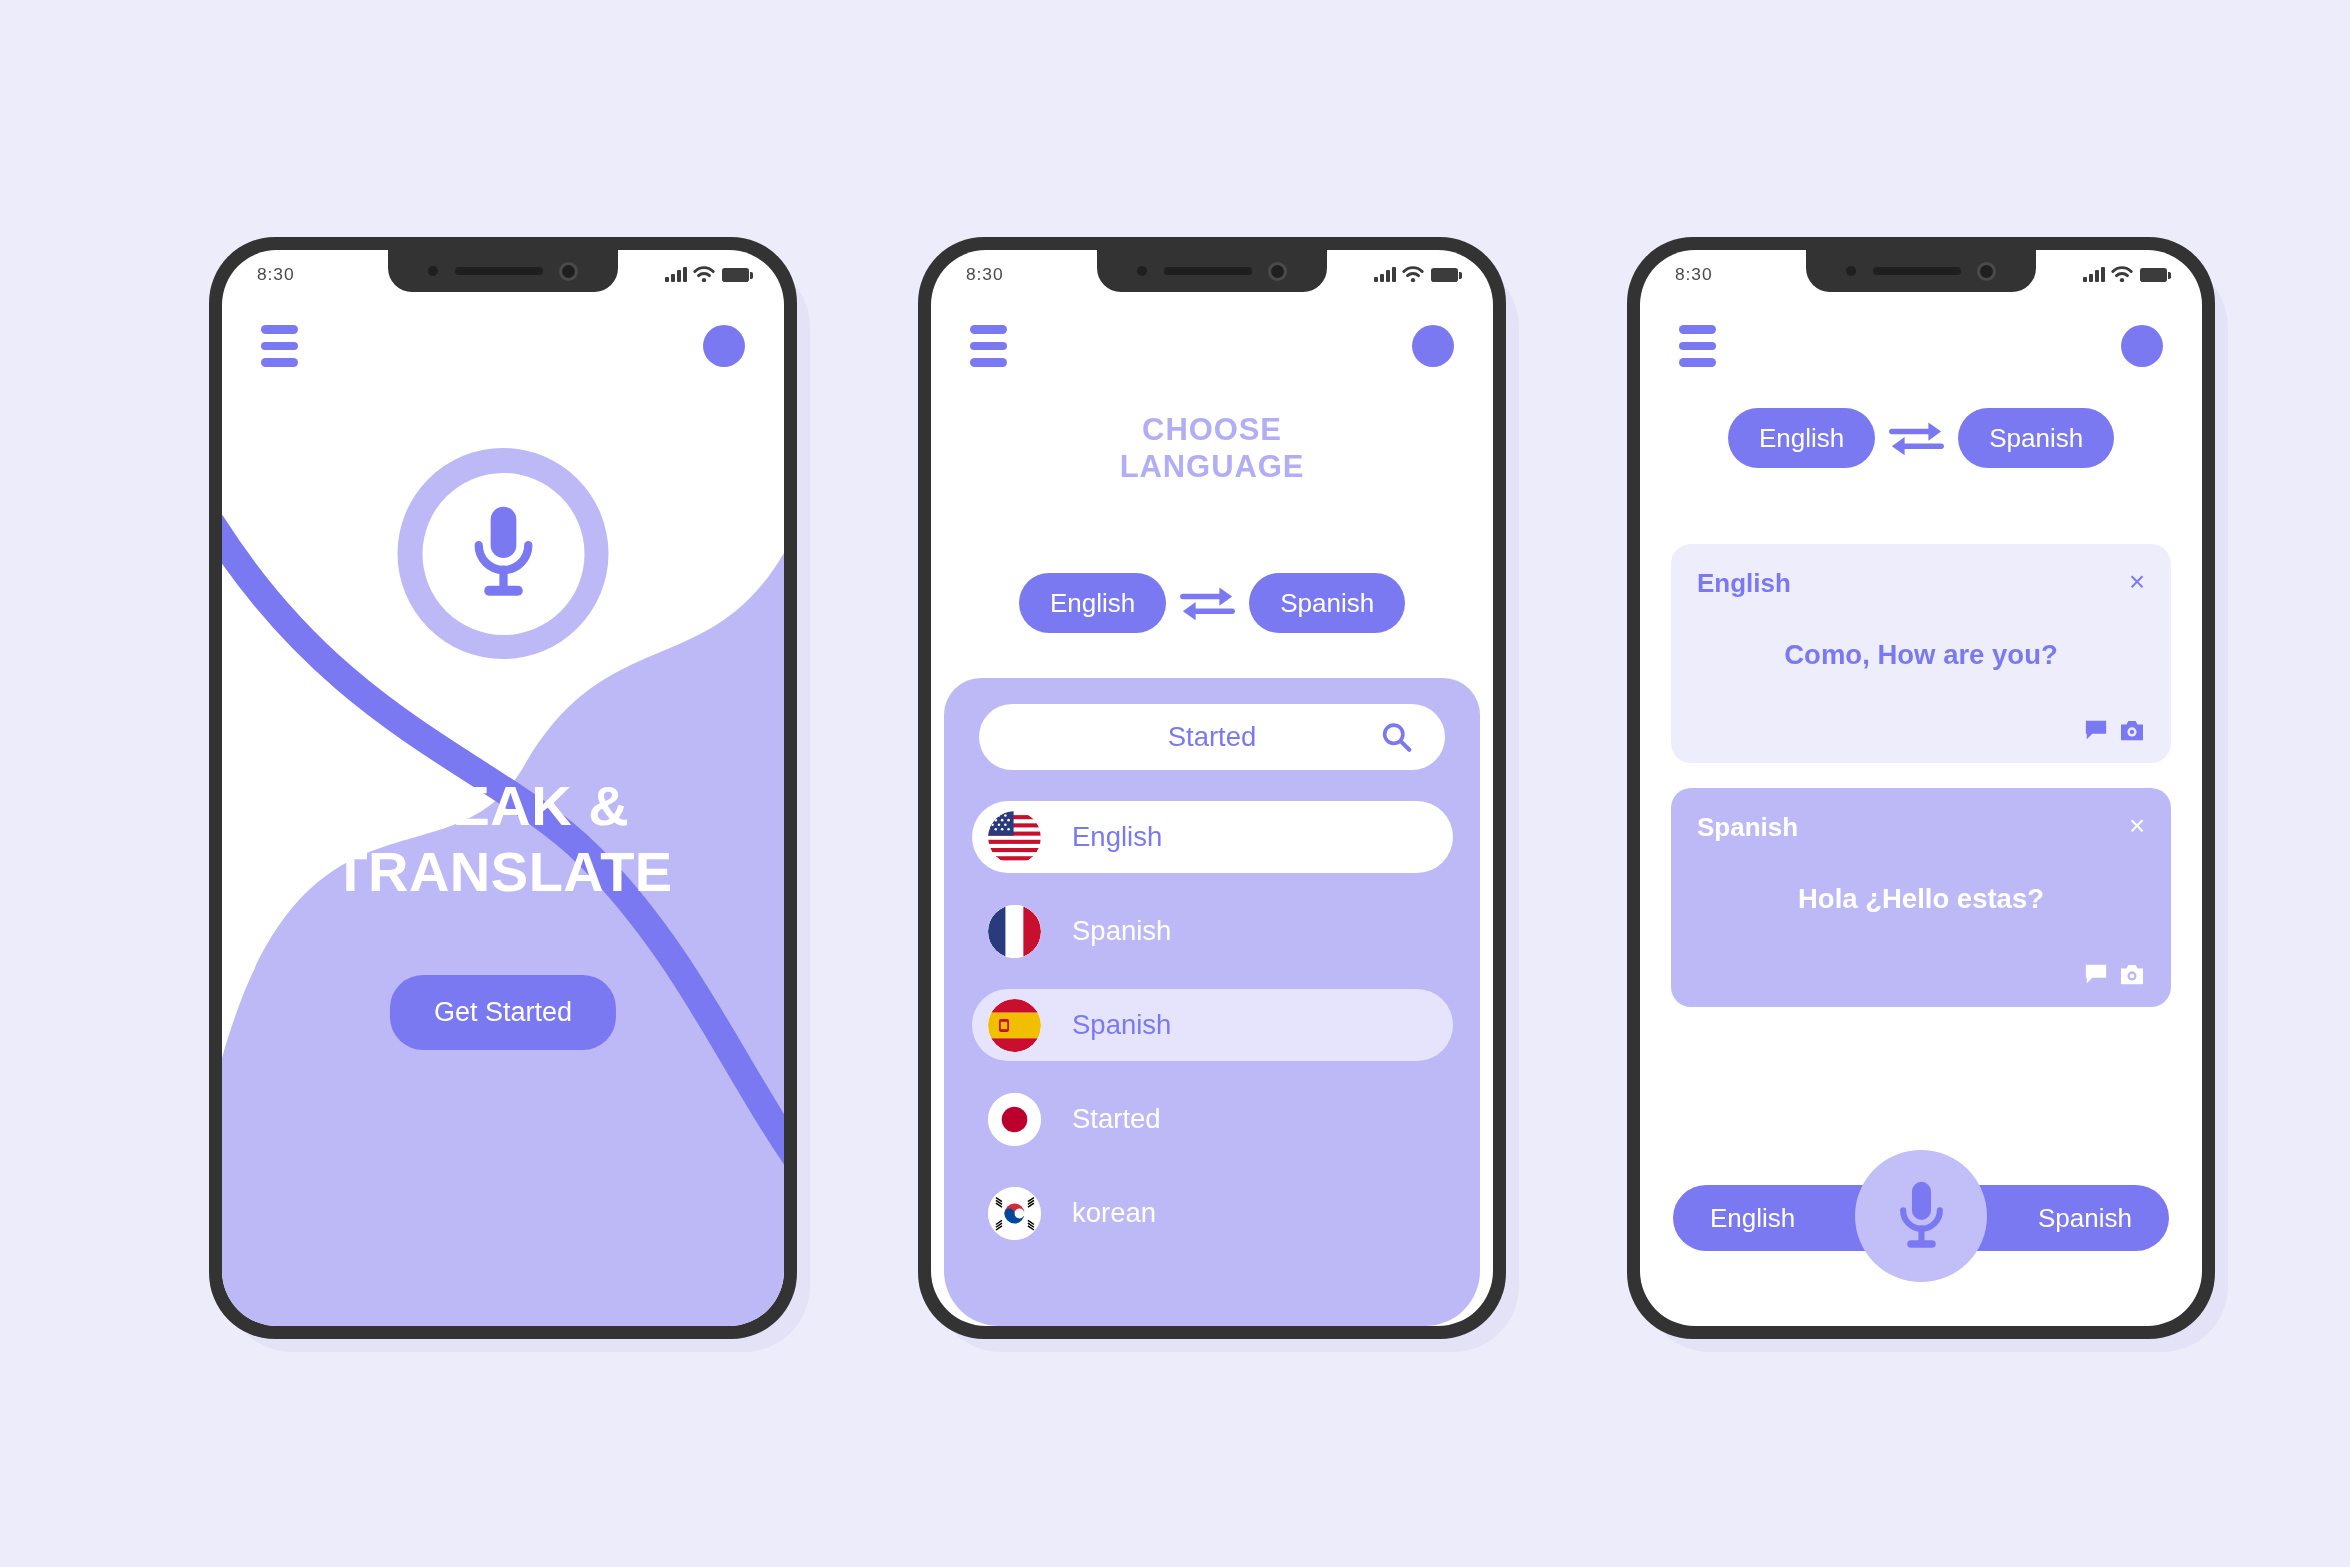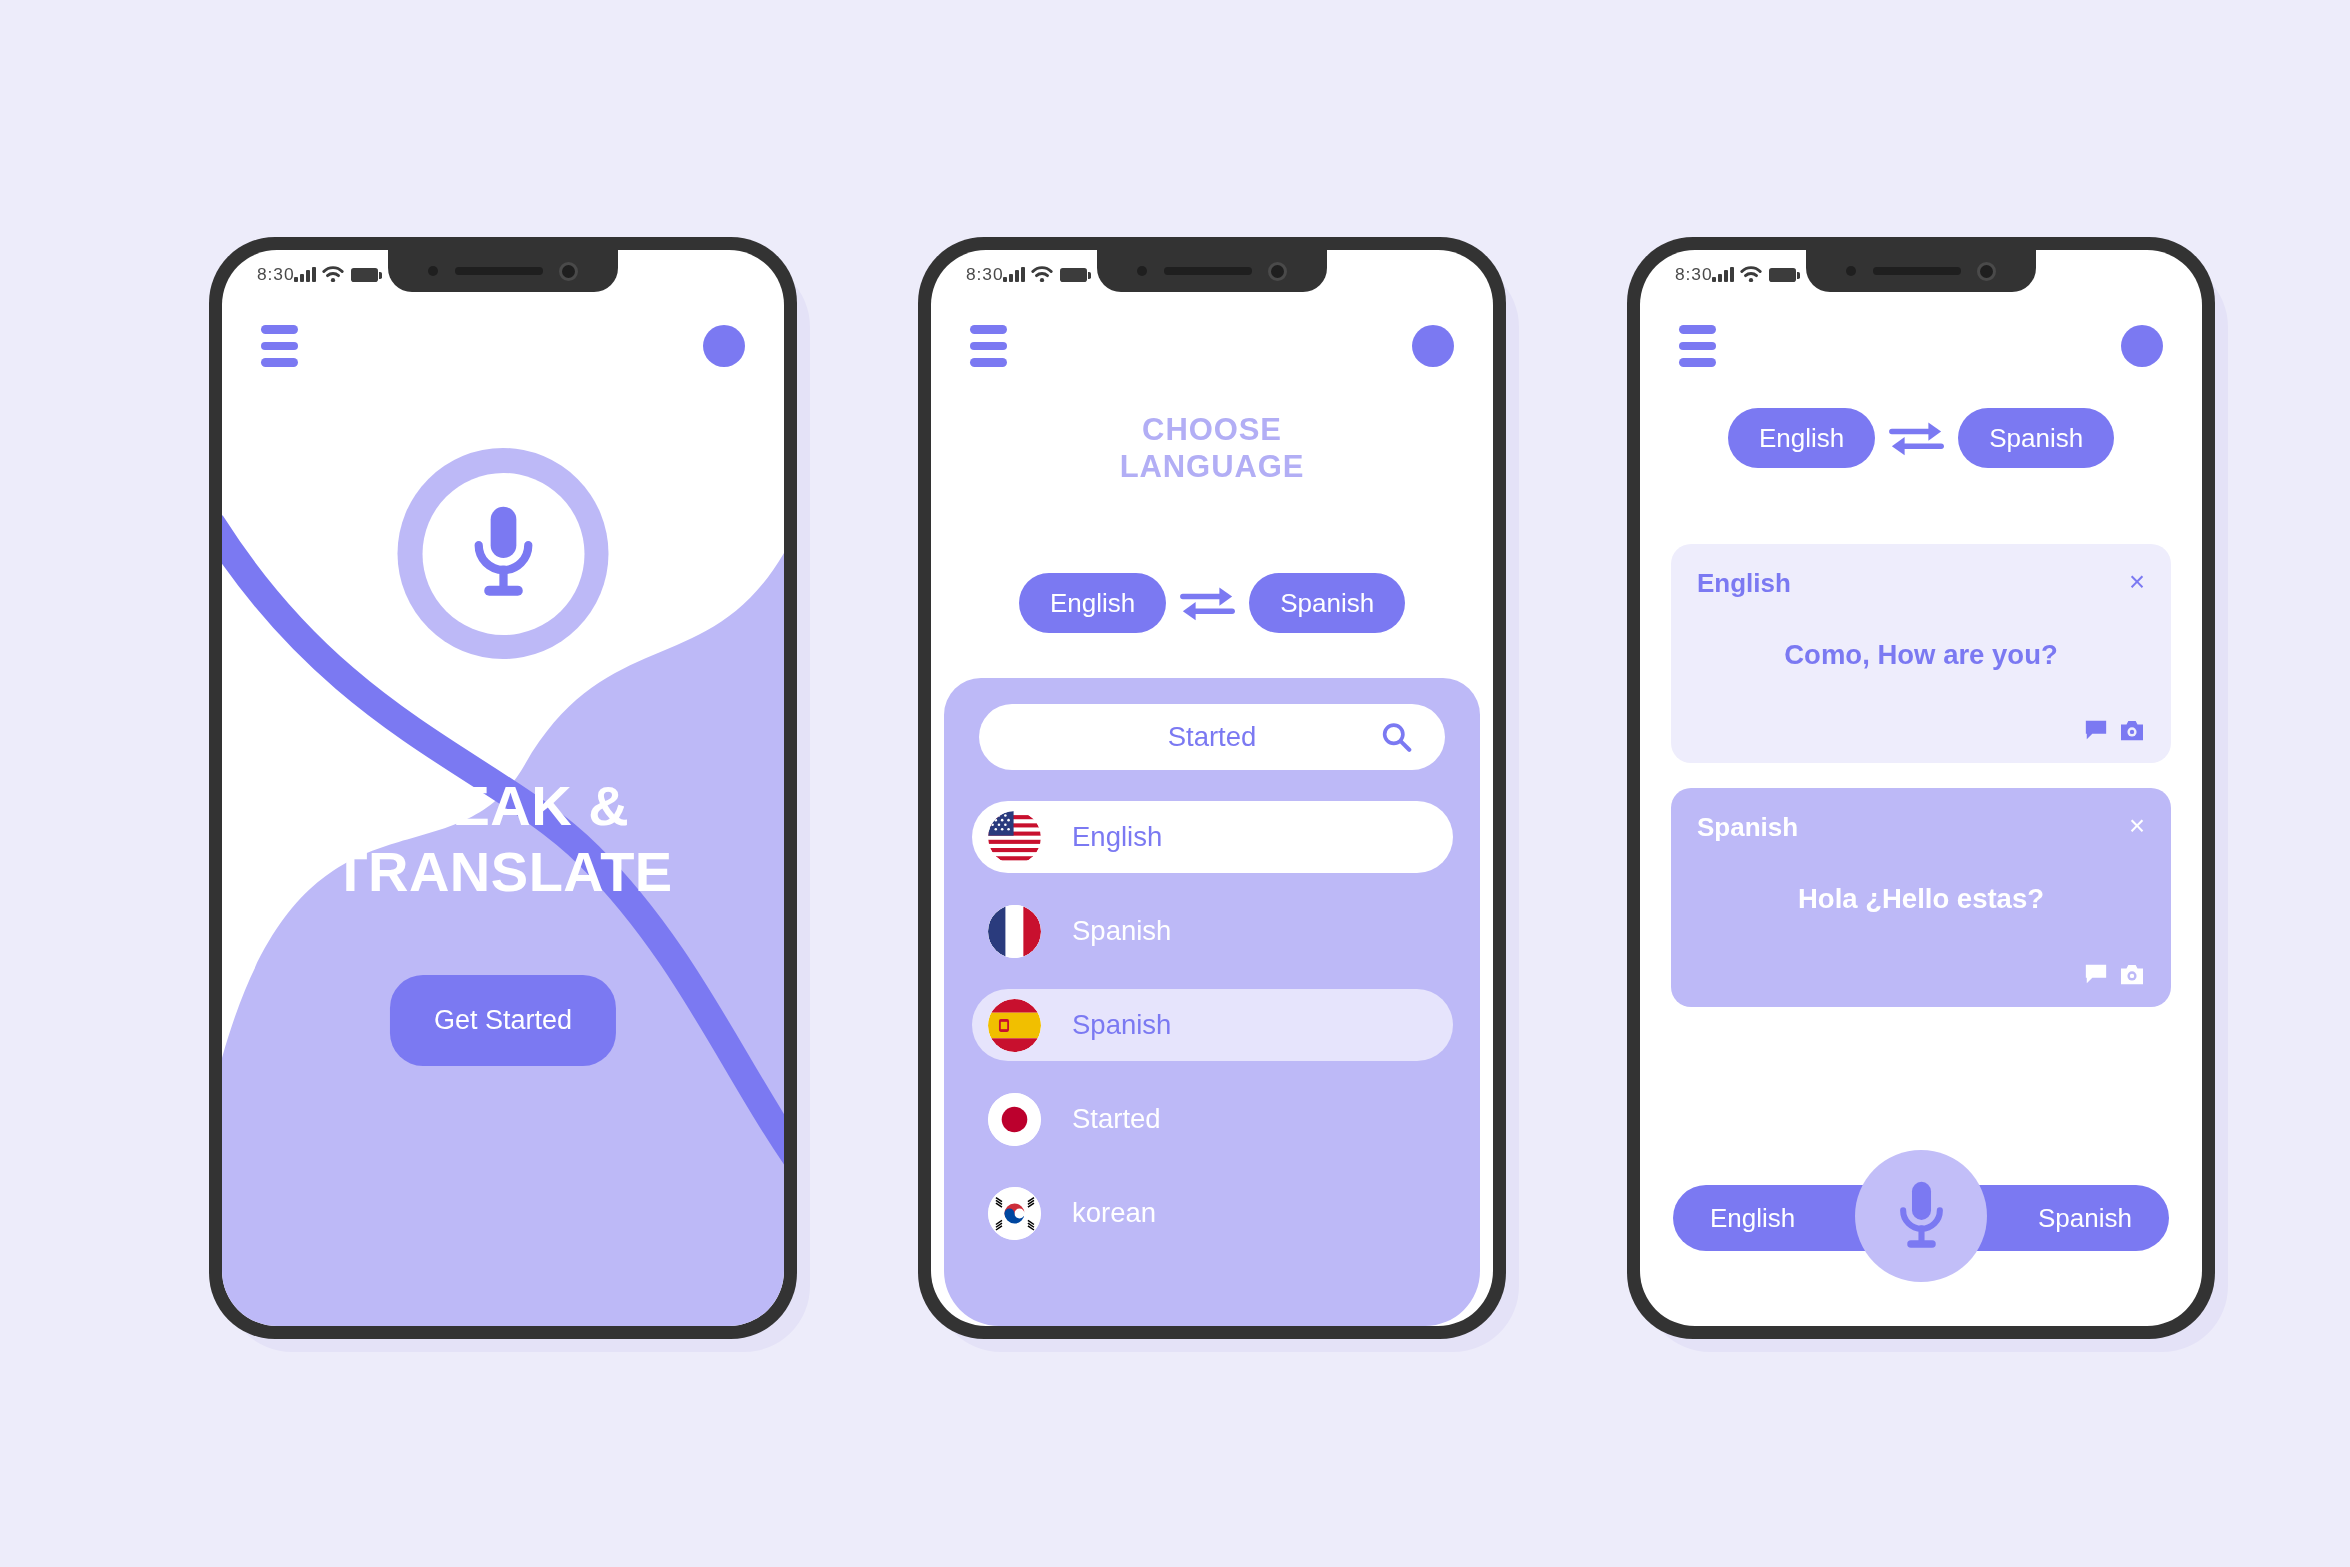--- a/index.html
+++ b/index.html
@@ -44,21 +44,21 @@
     display:flex; align-items:center; justify-content:center; gap:16.5px;
     z-index:40;
   }
   .notch .sensor{ width:10px; height:10px; border-radius:50%; background:#1f1f1f; }
   .notch .speaker{ width:88px; height:7.3px; border-radius:3.7px; background:#1f1f1f; }
   .notch .cam{ width:19px; height:19px; border-radius:50%; background:#1f1f1f; border:3.7px solid #4a4a4a; }
 
   
   .statusbar{
     position:absolute; top:0; left:0; right:0; height:48px;
-    display:flex; align-items:center; justify-content:flex-start;
+    display:flex; align-items:center; justify-content:space-between;
     padding:0 35px; z-index:35;
     font-size:17.4px; color:#4a4a4a; letter-spacing:0.9px;
   }
   .status-right{ display:flex; align-items:flex-end; gap:6.4px; }
   .bars{ display:flex; align-items:flex-end; gap:2.3px; height:15.6px; }
   .bars i{ display:block; width:3.7px; background:#3c3c3c; border-radius:0.9px; }
   .bars i:nth-child(1){height:5.5px}.bars i:nth-child(2){height:8.3px}
   .bars i:nth-child(3){height:12px}.bars i:nth-child(4){height:15.6px}
   .batt{ width:27.5px;height:13.8px;border-radius:2.8px;background:#3c3c3c;position:relative; }
   .batt::after{content:"";position:absolute;right:-3.7px;top:3.7px;width:2.8px;height:6.4px;background:#3c3c3c;border-radius:0 1.8px 1.8px 0;}
@@ -91,21 +91,21 @@
     position:absolute; z-index:14;
     left:0; right:0; top:523px;
     text-align:center;
     color:#ffffff; font-weight:bold; font-size:56px; line-height:1.17;
     letter-spacing:0.5px;
   }
   .s1-cta{
     position:absolute; z-index:14;
     left:50%; transform:translateX(-50%); top:725px;
     background:#7b79f2; color:#fff;
-    font-size:27px; padding:30px 44px; border-radius:33px;
+    font-size:27px; padding:22px 44px; border-radius:33px;
     border:none; cursor:pointer;
     font-family:"Liberation Sans", sans-serif;
   }
 
   
   #phone2{ left:918px; top:237px; }
   .s2-title{
     position:absolute; z-index:20; left:0; right:0; top:161px;
     text-align:center; color:#b2aef5; font-weight:bold;
     font-size:31px; line-height:1.2; letter-spacing:0.9px;

